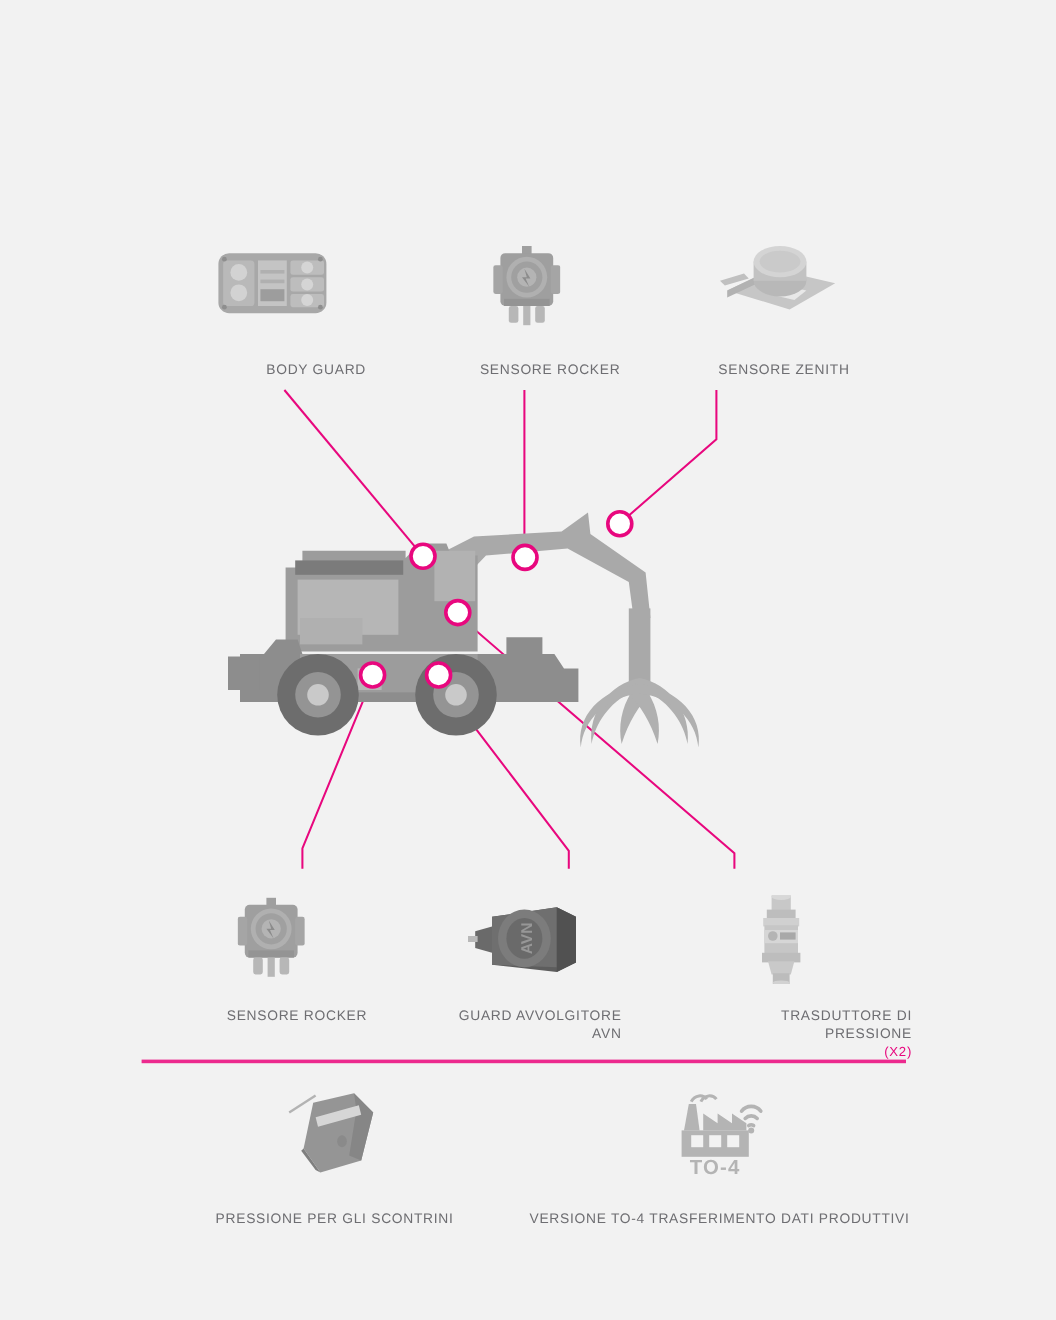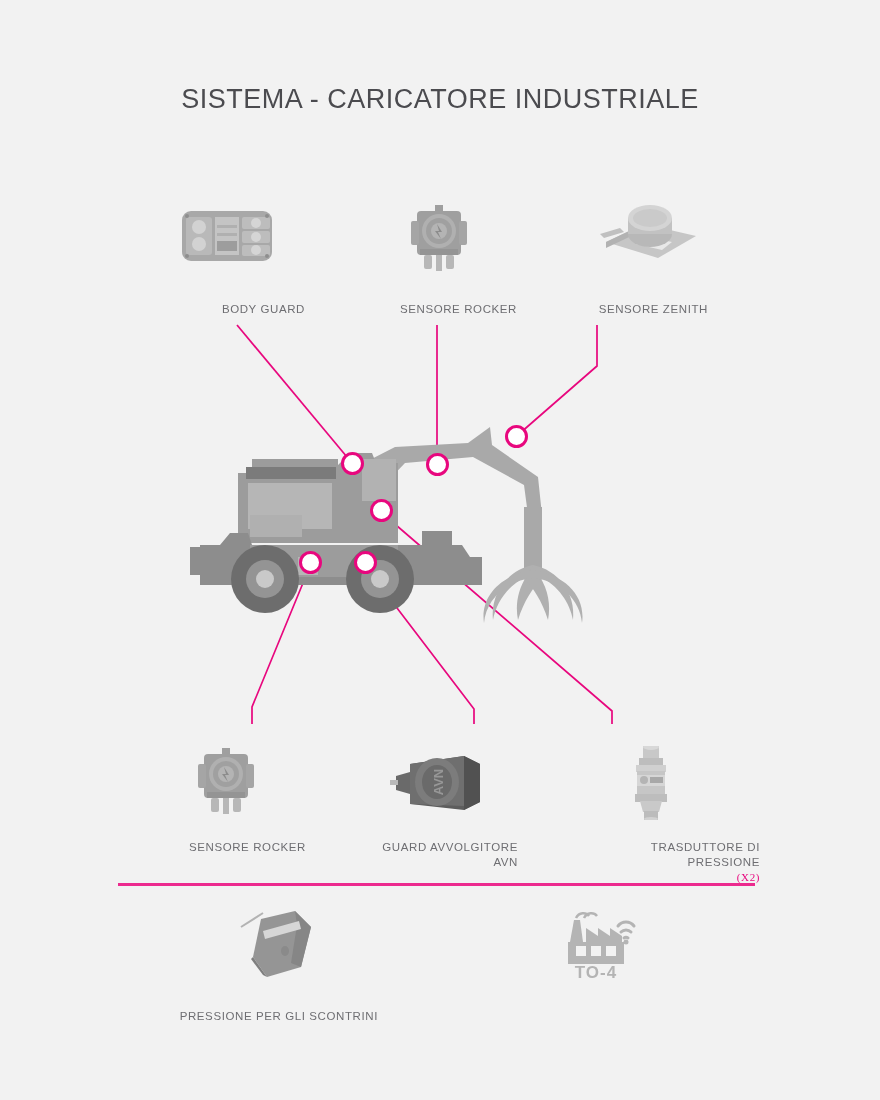--- a/index.html
+++ b/index.html
@@ -54,40 +54,38 @@
     text-align: right;
     font-size: 11.5px;
     letter-spacing: 0.6px;
     color: #6e6e72;
     line-height: 15px;
   }
   .item-label .sub {
     display: block;
     color: #e8077e;
     font-size: 11px;
-    font-family: Liberation Serif, serif;
   }
   .prod {
     position: absolute;
   }
   #divider {
     position: absolute;
     left: 118px;
     top: 883px;
     width: 637px;
     height: 3px;
     background: #ec2a8e;
   }
 </style>
 </head>
 <body>
 
 <div id="page">
 
-  <div id="page-title">SISTEMA - CARICATORE INDUSTRIALE</div>
 
   <svg class="leader-svg" viewBox="0 0 880 1100">
     <g stroke="#e8077e" stroke-width="1.7" fill="none">
       <path d="M237,325 L352,463"></path>
       <path d="M437,325 L437,460"></path>
       <path d="M597,325 L597,366 L519,434"></path>
       <path d="M310,566 L252,707 L252,724"></path>
       <path d="M365,566 L474,709 L474,724"></path>
       <path d="M382,513 L612,711 L612,724"></path>
     </g>
@@ -268,14 +266,17 @@
       <path d="M61,24 A7,7 0 0 1 71,24" stroke-width="3"></path>
       <path d="M64,30 A3.5,3.5 0 0 1 68,30" stroke-width="3"></path>
     </g>
     <circle cx="66" cy="34" r="2.5" fill="#b4b4b4"></circle>
     <text x="36" y="70" font-family="Liberation Sans, sans-serif" font-size="17" font-weight="bold" fill="#b4b4b4" text-anchor="middle" letter-spacing="1">TO-4</text>
   </svg>
 
   <div class="item-label" style="left:178px; top:1009px; width:200px;">
     <span>PRESSIONE PER GLI SCONTRINI</span>
   </div>
+  <div class="item-label" style="left:438px; top:1009px; width:320px;">
+    <span>VERSIONE TO-4 TRASFERIMENTO DATI PRODUTTIVI</span>
+  </div>
 
 </div>
 
 </body></html>

